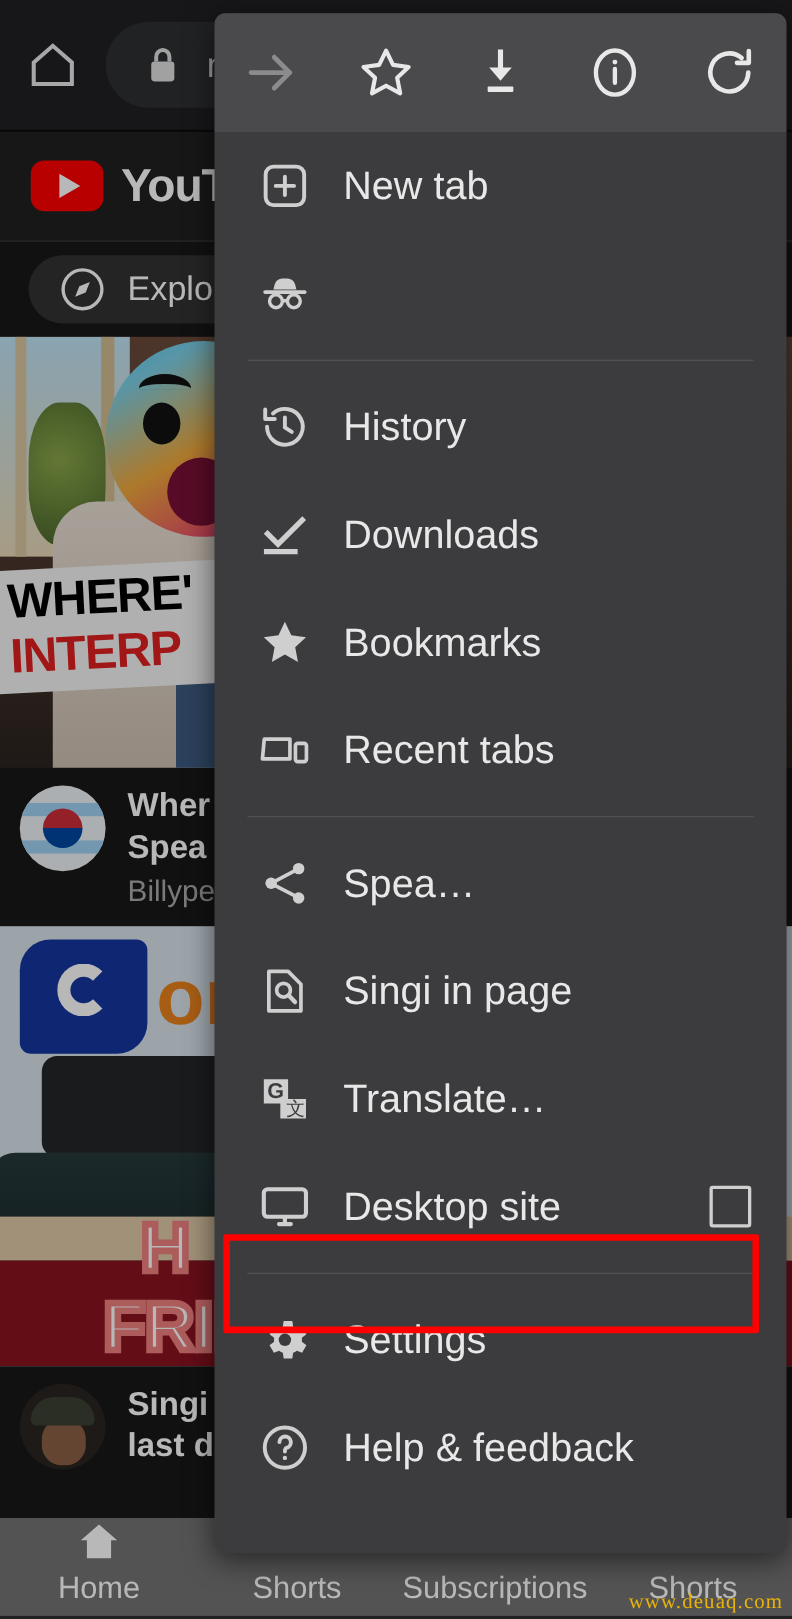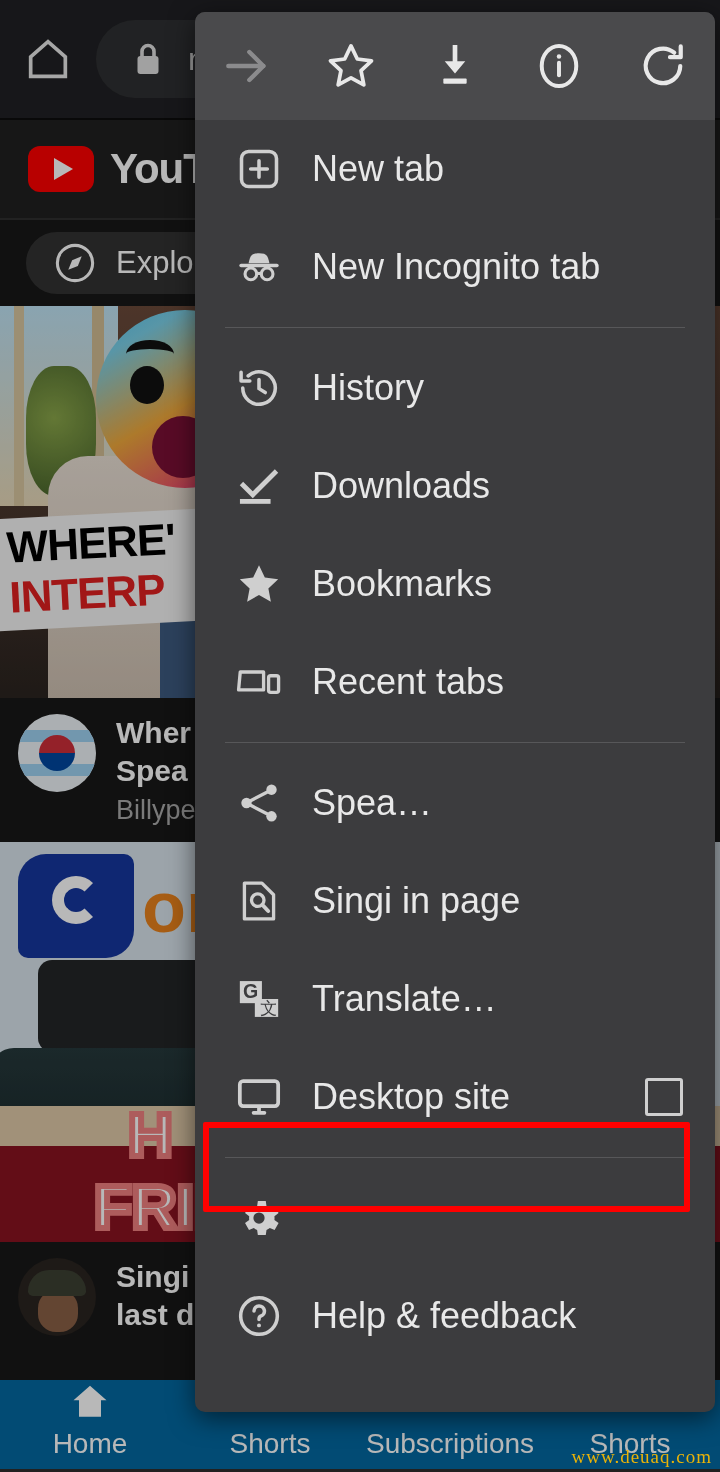--- a/index.html
+++ b/index.html
@@ -129,21 +129,21 @@
                   background:#9fd2f2; }
   .av2{ background:#2a2420; }
   .av2 .hat{ position:absolute; left:10px; top:12px; width:58px; height:26px;
              background:#3c4033; border-radius:26px 26px 6px 6px; }
   .av2 .face{ position:absolute; left:20px; top:32px; width:40px; height:42px;
               background:#8a6046; border-radius:18px; }
 
   
   #bottom-nav{
     position:absolute; left:0; bottom:0; width:720px; height:92px;
-    background:#0369a1; display:flex; align-items:flex-end;
+    background:#737373; display:flex; align-items:flex-end;
   }
   .nav-item{ flex:1; display:flex; flex-direction:column; align-items:center; gap:4px; padding-bottom:12px; }
   .nav-item .nlabel{ color:#fff; font-size:28px; }
   #nav-underline{ position:absolute; left:0; bottom:0; width:720px; height:3px; background:#2e2e2e; }
 
   
   #watermark{
     position:absolute; right:8px; bottom:4px; color:#eab308; font-size:19px;
     letter-spacing:1px; font-family:"Liberation Serif", serif; z-index:60;
   }
@@ -385,21 +385,20 @@
     <div class="menu-item">
       <span class="mi-icon">
         <svg width="50" height="50" viewBox="0 0 24 24" fill="none" stroke="#cfcfcf" stroke-width="1.5">
           <path d="M7 10.2 C7.8 6.4 8.4 5.4 12 5.4 C15.6 5.4 16.2 6.4 17 10.2 Z" fill="#cfcfcf" stroke="none"></path>
           <path d="M3.4 11.3 h17.2" stroke-linecap="round" stroke-width="1.7"></path>
           <circle cx="8.1" cy="15.3" r="2.8"></circle>
           <circle cx="15.9" cy="15.3" r="2.8"></circle>
           <path d="M10.9 15.1 h2.2"></path>
         </svg>
       </span>
-      <span class="mi-label">New Incognito tab</span>
     </div>
 
     <div class="menu-sep"></div>
 
     <div class="menu-item">
       <span class="mi-icon">
         <svg width="50" height="50" viewBox="0 0 24 24" fill="none" stroke="#cfcfcf" stroke-width="1.7" stroke-linecap="round">
           <path d="M4.2 12 a7.8 7.8 0 1 0 2.6 -5.8"></path>
           <path d="M3.4 4.4 v4.2 h4.2" stroke-linejoin="round"></path>
           <path d="M12 7.9 v4.4 l3 1.9"></path>
@@ -489,20 +488,21 @@
 
     <div class="menu-sep"></div>
 
     <div class="menu-item">
       <span class="mi-icon">
         <svg width="50" height="50" viewBox="0 0 24 24" fill="#cfcfcf">
           <path d="M19.4 12.9 a7.6 7.6 0 0 0 0 -1.8 l2 -1.5 -1.9 -3.3 -2.3 .9 a7.4 7.4 0 0 0 -1.6 -.9 l-.35 -2.5 h-3.8 l-.35 2.5 a7.4 7.4 0 0 0 -1.6 .9 l-2.3 -.9 -1.9 3.3 2 1.5 a7.6 7.6 0 0 0 0 1.8 l-2 1.5 1.9 3.3 2.3 -.9 a7.4 7.4 0 0 0 1.6 .9 l.35 2.5 h3.8 l.35 -2.5 a7.4 7.4 0 0 0 1.6 -.9 l2.3 .9 1.9 -3.3 Z"></path>
           <circle cx="12" cy="12" r="2.7" fill="#3c3c3e"></circle>
         </svg>
       </span>
+      <span class="mi-label">Settings</span>
     </div>
 
     <div class="menu-item">
       <span class="mi-icon">
         <svg width="50" height="50" viewBox="0 0 24 24" fill="none" stroke="#cfcfcf" stroke-width="1.7">
           <circle cx="12" cy="12" r="8.8"></circle>
           <path d="M9.6 9.6 a2.5 2.5 0 1 1 3.1 2.5 c-.7 .25 -.7 .9 -.7 1.6" stroke-linecap="round"></path>
           <circle cx="12" cy="16.5" r="0.95" fill="#cfcfcf" stroke="none"></circle>
         </svg>
       </span>

